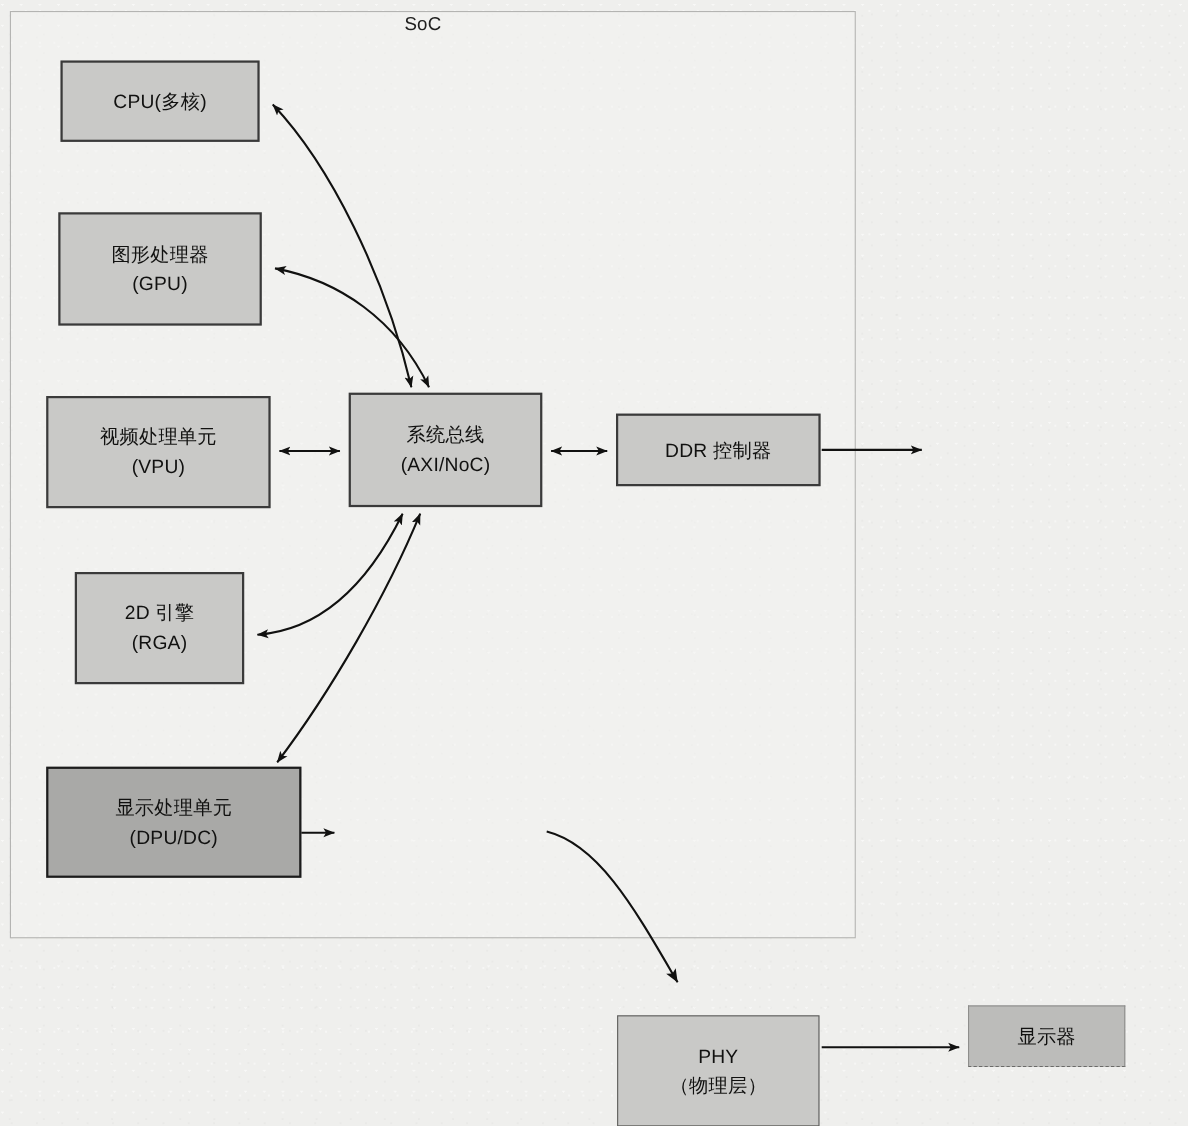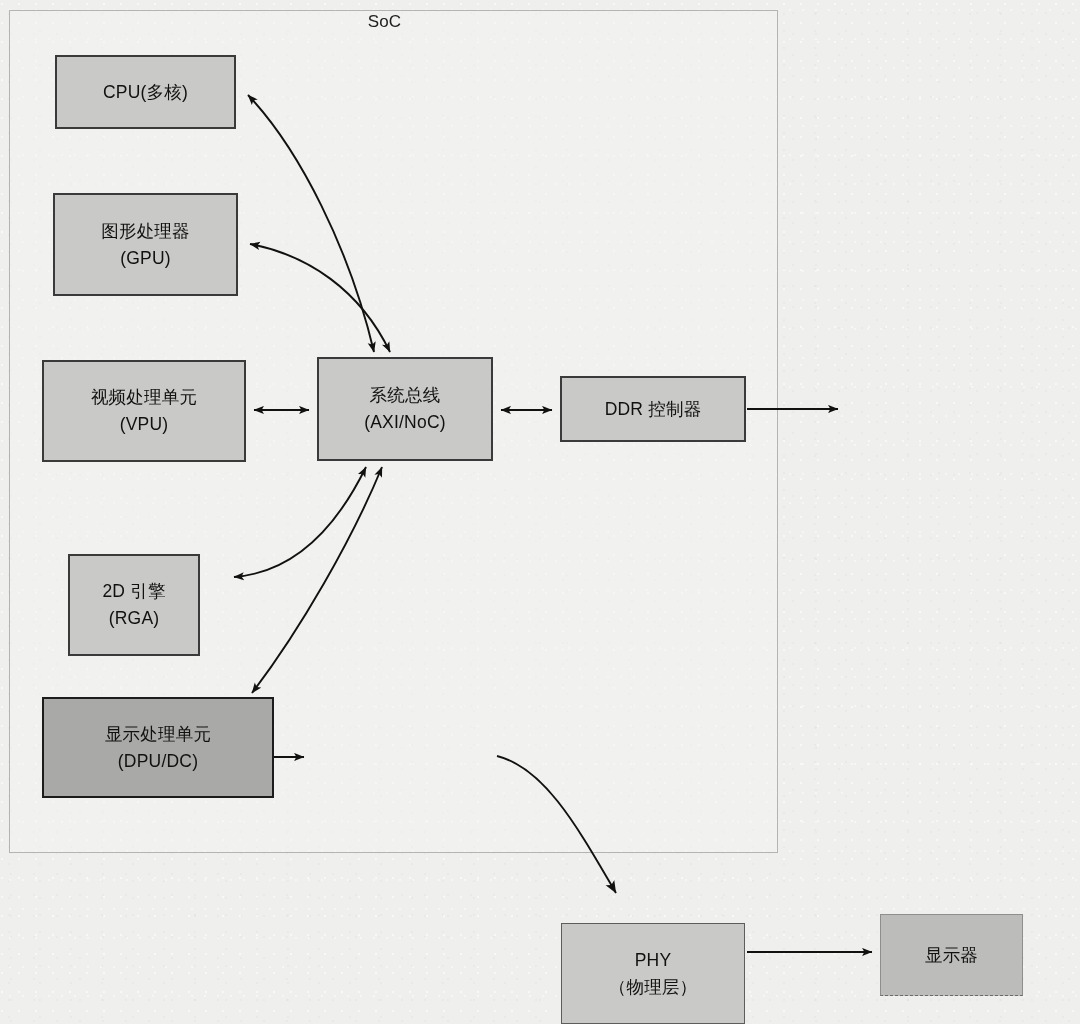--- a/index.html
+++ b/index.html
@@ -81,28 +81,28 @@
     border: 1.8px solid #5d5d5b;
   }
   .fill-faded {
     background: #bcbcba;
     border: 1.4px solid #8e8e8c;
     border-bottom: 1.4px dashed #6a6a68;
   }
   #node-cpu      { left: 55px;  top: 55px;  width: 181px; height: 74px; }
   #node-gpu      { left: 53px;  top: 193px; width: 185px; height: 103px; }
   #node-vpu      { left: 42px;  top: 360px; width: 204px; height: 102px; }
-  #node-rga      { left: 68px;  top: 554px; width: 132px; height: 102px; }
+  #node-rga      { left: 68px;  top: 520px; width: 154px; height: 102px; }
   #node-dpu      { left: 42px;  top: 697px; width: 232px; height: 101px; }
   #node-bus      { left: 317px; top: 357px; width: 176px; height: 104px; }
   #node-encoder  { left: 312px; top: 707px; width: 184px; height: 102px; }
   #node-ddrctrl  { left: 560px; top: 376px; width: 186px; height: 66px; }
   #node-dram     { left: 846px; top: 376px; width: 208px; height: 66px; }
   #node-phy      { left: 561px; top: 903px; width: 184px; height: 101px; margin-top: 20px; }
-  #node-display  { left: 880px; top: 914px; width: 143px; height: 82px; }
+  #node-display  { left: 880px; top: 914px; width: 143px; height: 56px; }
 </style>
 </head>
 <body>
 
 <div id="canvas">
 
   <div class="soc-container"></div>
   <div class="soc-title">SoC</div>
 
   <svg class="edges" viewBox="0 0 1080 1024">

